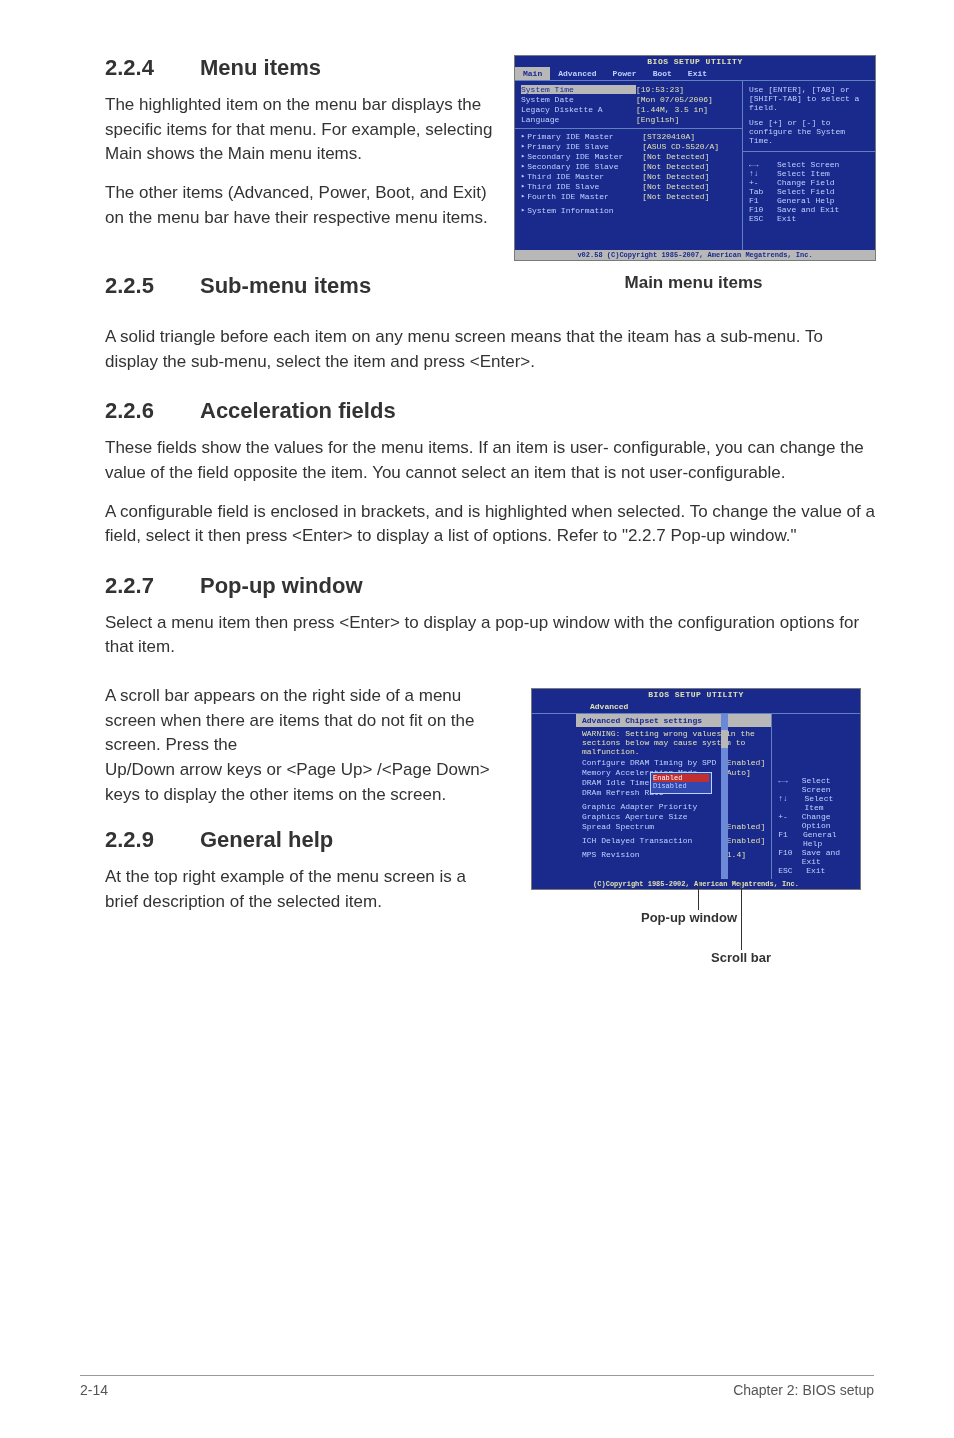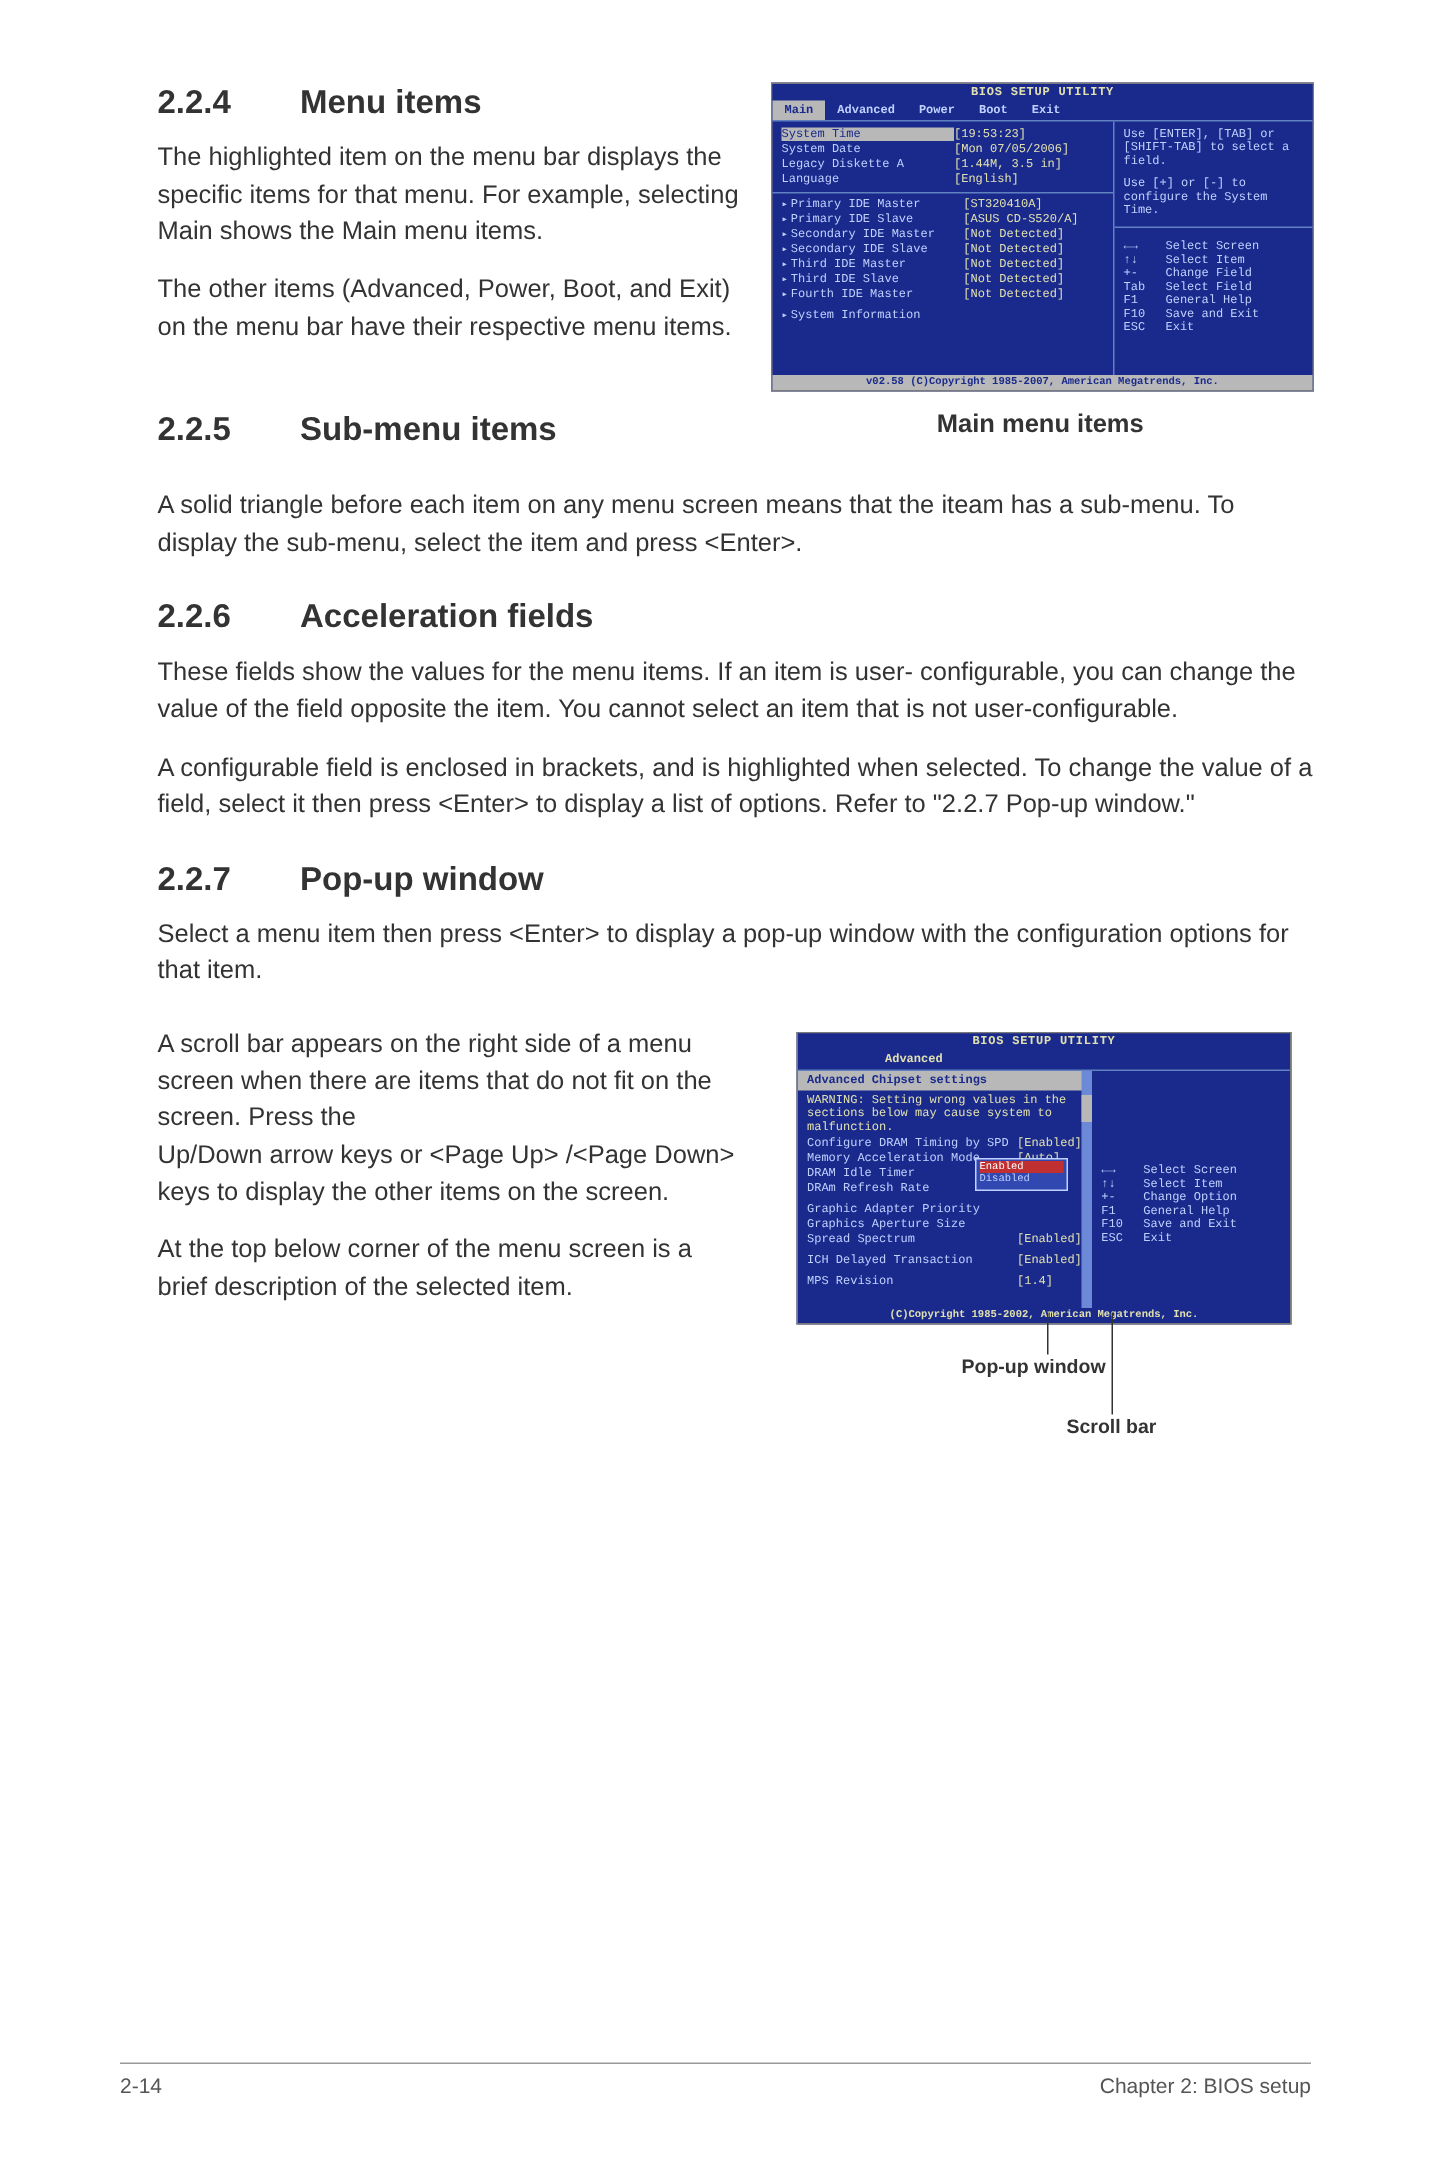--- a/index.html
+++ b/index.html
@@ -72,21 +72,21 @@
     width: 330px;
     border: 1px solid #7a7a7a;
     background: #1a2a8c;
     font-family: "Courier New", monospace;
     font-size: 8px;
     color: #c0d0ff;
     margin-left: 20px;
     margin-top: 4px;
   }
   .bios2 .bios-tabs .bios-tab.active { background: #1a2a8c; color: #e0e0b0; }
-  .bios2 .bios-body { position: relative; }
+  .bios2 .bios-body { position: relative; padding-left: 44px; }
   .bios2 .bios-main { padding: 4px 6px; }
   .b2-hdr { background: #b8b8b8; color: #1a2a8c; margin: -4px -6px 2px -6px; padding: 2px 6px; font-weight: bold; }
   .bios2 .warn { color: #e0e0b0; margin-bottom: 2px; }
   .popup {
     position: absolute;
     left: 118px; top: 58px;
     width: 62px; height: 22px;
     background: #3048b0;
     border: 1px solid #c0d0ff;
     font-size: 7px;
@@ -270,21 +270,22 @@
 
 <div class="section">
   <h2><span class="num">2.2.7</span><span>Pop-up window</span></h2>
   <p>Select a menu item then press &lt;Enter&gt; to display a pop-up window with the configuration options for that item.</p>
 </div>
 
 <div class="section row">
   <div class="col-left">
     <p style="margin-bottom:0">A scroll bar appears on the right side of a menu screen when there are items that do not fit on the screen. Press the</p>
     <p>Up/Down arrow keys or &lt;Page Up&gt; /&lt;Page Down&gt; keys to display the other items on the screen.</p>
-    <p>At the top below corner of the menu screen is a brief description of the selected item.</p>
+    <h2 style="margin-top:20px"><span class="num">2.2.9</span><span>General help</span></h2>
+    <p>At the top right example of the menu screen is a brief description of the selected item.</p>
   </div>
   <div class="col-right">
     <div class="bios2">
       <div class="bios-title">BIOS SETUP UTILITY</div>
       <div class="bios-tabs">
         <div class="bios-tab" style="width:50px"></div>
         <div class="bios-tab active">Advanced</div>
       </div>
       <div class="bios-body">
         <div class="bios-main">

